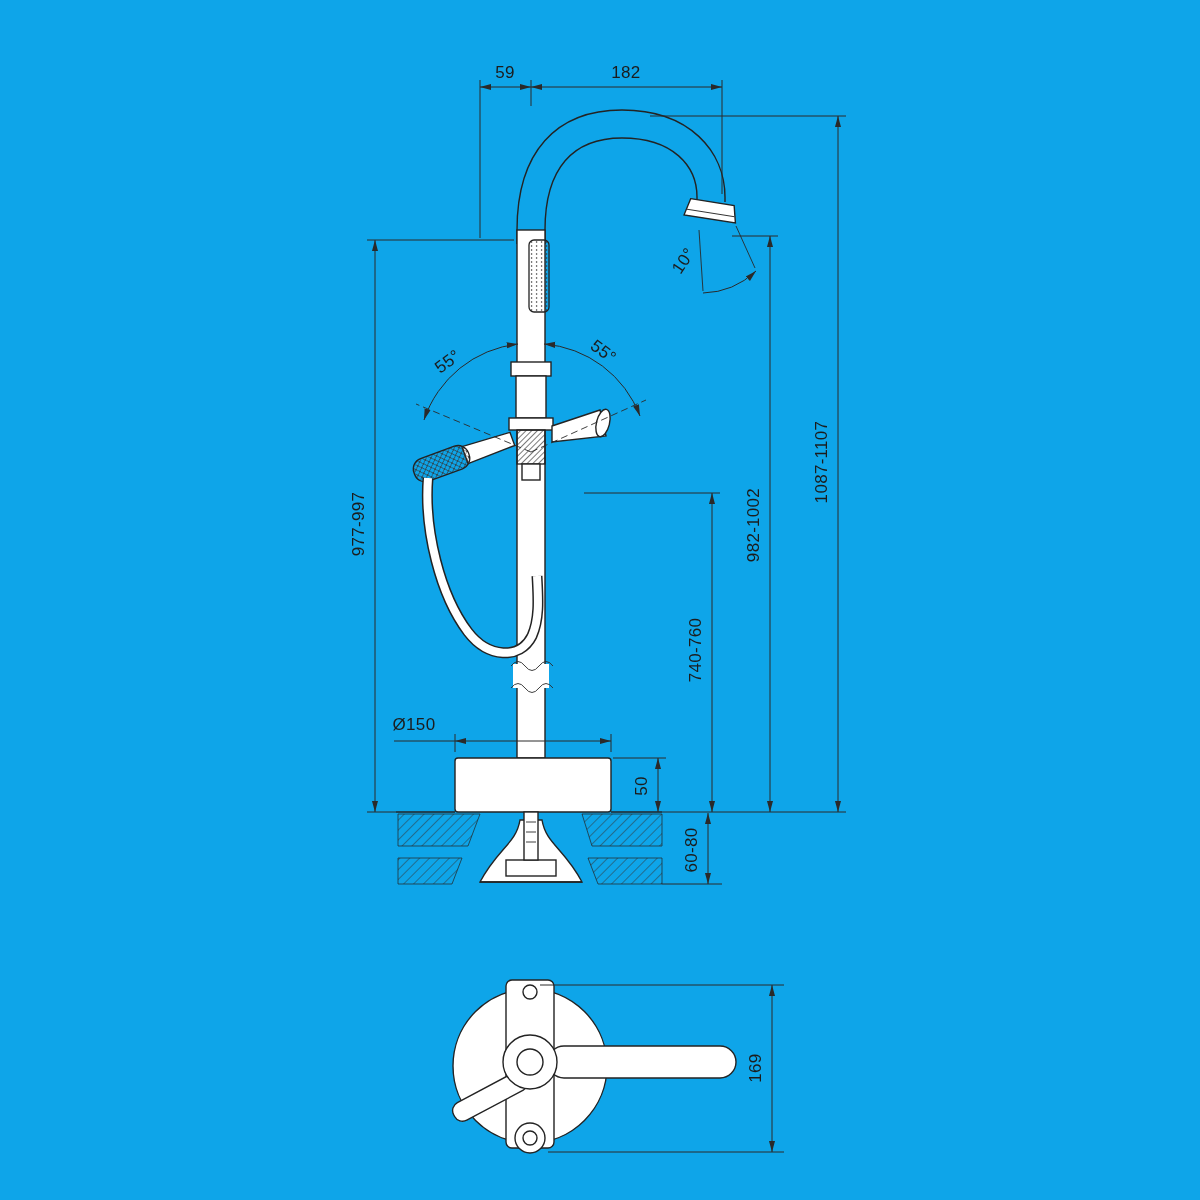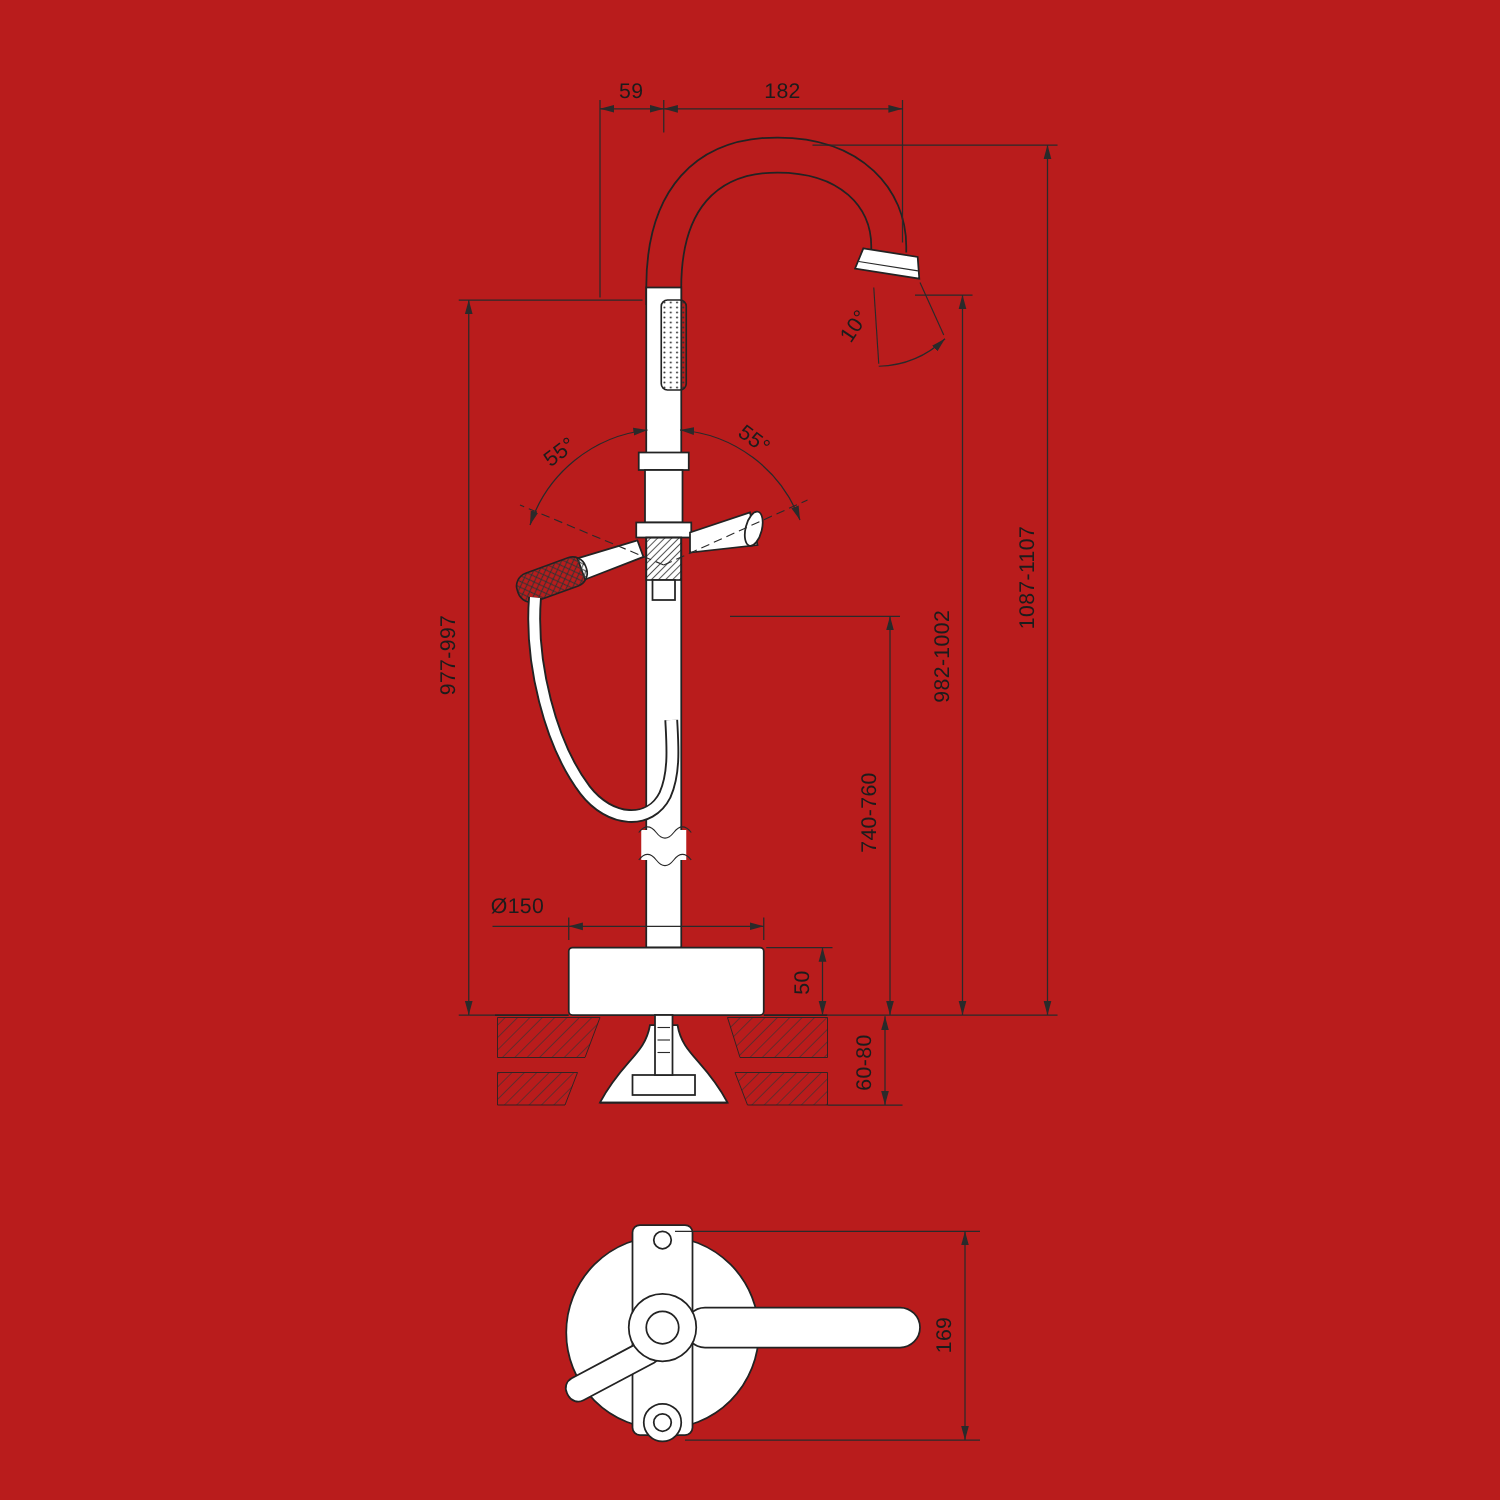--- a/index.html
+++ b/index.html
@@ -1,16 +1,16 @@
 <!DOCTYPE html>
 <html><head>
 <meta charset="utf-8">
 <style>
   html,body{margin:0;padding:0;background:#ffffff;}
-  .stage{width:1200px;height:1200px;background:#b91c1c;position:relative;font-family:"Liberation Sans",sans-serif;}
+  .stage{width:1200px;height:1200px;background:#0ea5e9;position:relative;font-family:"Liberation Sans",sans-serif;}
   svg text{font-family:"Liberation Sans",sans-serif;font-size:17px;fill:#1c1c1c;letter-spacing:.3px;}
   .obj{stroke:#232323;stroke-width:1.4;fill:none;}
   .objf{stroke:#232323;stroke-width:1.4;fill:#ffffff;}
   .dim{stroke:#2a2a2a;stroke-width:1;fill:none;}
   .thin{stroke:#2a2a2a;stroke-width:.9;fill:none;}
   .dash{stroke:#2a2a2a;stroke-width:.9;fill:none;stroke-dasharray:7 4;}
 </style>
 </head>
 <body>
 

